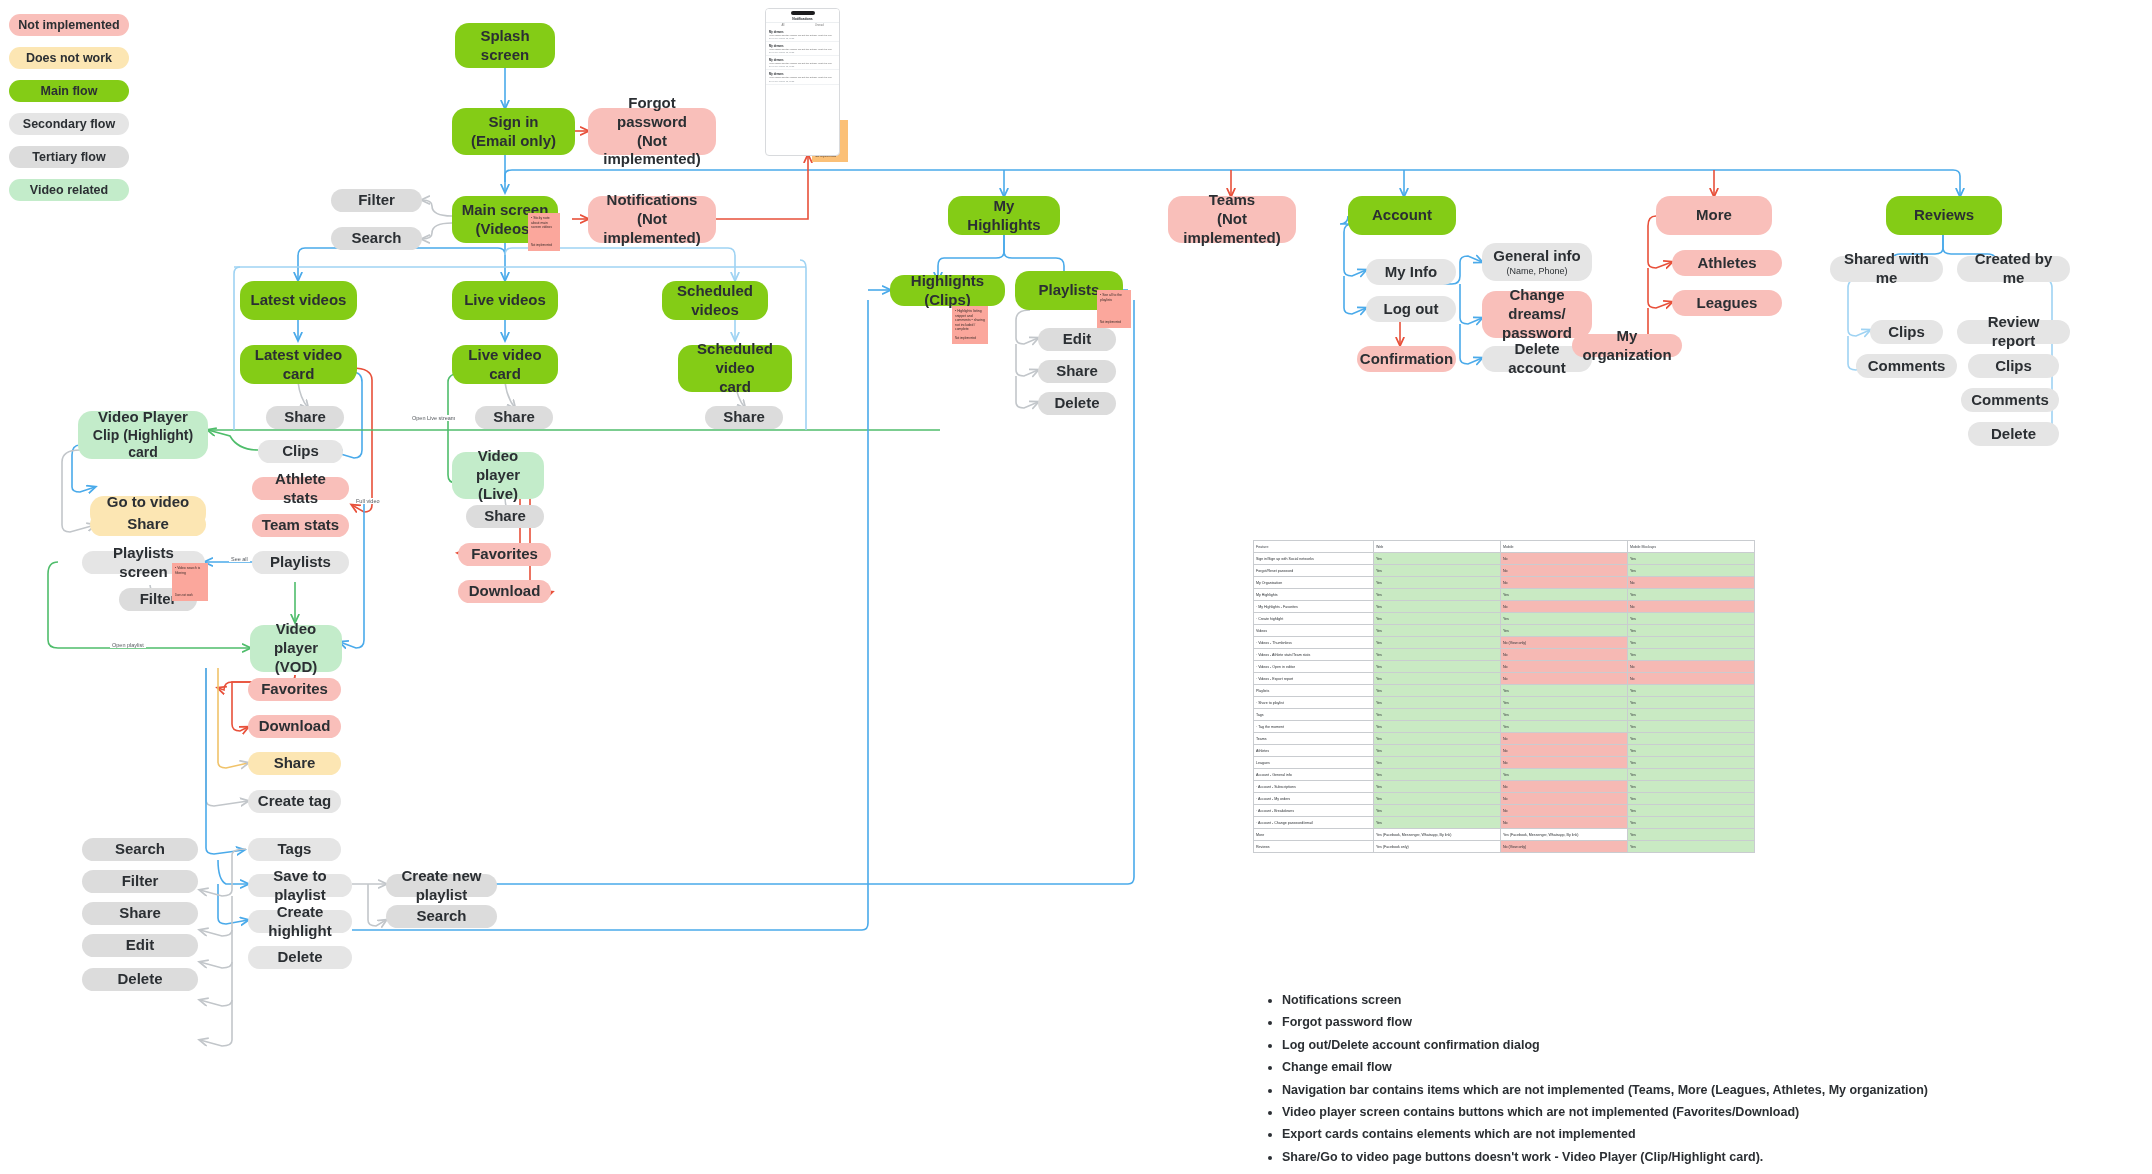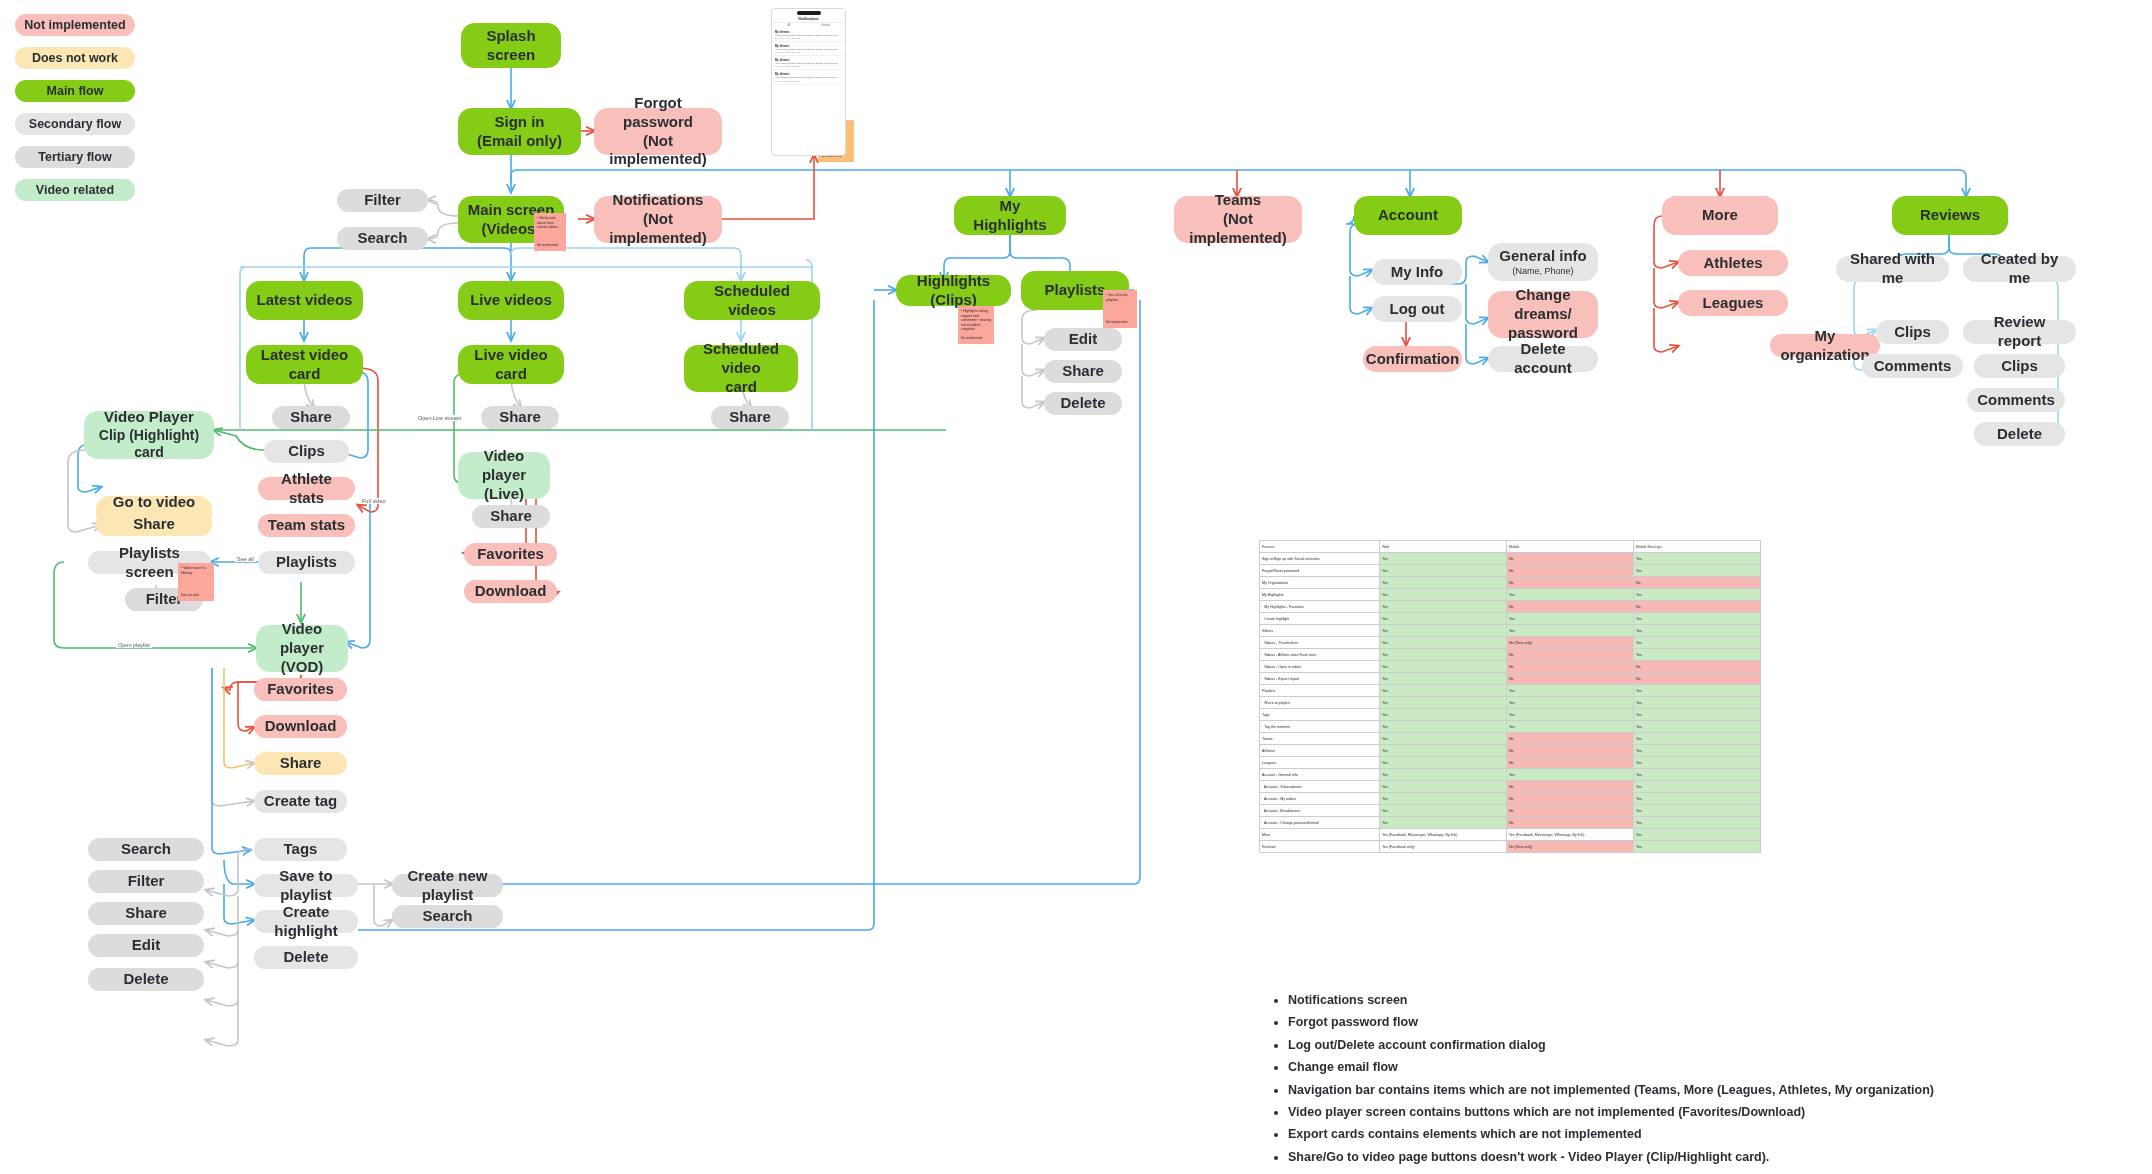--- a/index.html
+++ b/index.html
@@ -5,21 +5,21 @@
   * { box-sizing: border-box; }
   html, body { margin:0; padding:0; }
   body {
     width:2152px; height:1174px;
     background:#ffffff;
     font-family:"Liberation Sans", sans-serif;
     position:relative;
     overflow:hidden;
     color:#2b2f33;
   }
-  #canvas { position:absolute; inset:0;margin-left:6px; }
+  #canvas { position:absolute; inset:0; }
   svg.edges { position:absolute; left:0; top:0; width:2152px; height:1174px; pointer-events:none; }
 
   .node {
     position:absolute;
     border-radius:14px;
     display:flex; flex-direction:column;
     align-items:center; justify-content:center;
     text-align:center;
     font-weight:bold;
     font-size:15px;
@@ -287,21 +287,21 @@
     <span>Notifications</span>
     <span>(Not implemented)</span>
   </div>
 
   <div class="node n-blue" style="left:240px;top:281px;width:117px;height:39px">
     <span>Latest videos</span>
   </div>
   <div class="node n-blue" style="left:452px;top:281px;width:106px;height:39px">
     <span>Live videos</span>
   </div>
-  <div class="node n-blue" style="left:678px;top:281px;width:136px;height:39px">
+  <div class="node n-blue" style="left:662px;top:281px;width:106px;height:39px">
     <span>Scheduled videos</span>
   </div>
 
   <div class="node n-blue" style="left:240px;top:345px;width:117px;height:39px">
     <span>Latest video card</span>
   </div>
   <div class="node n-blue" style="left:452px;top:345px;width:106px;height:39px">
     <span>Live video card</span>
   </div>
   <div class="node n-blue" style="left:678px;top:345px;width:114px;height:47px">
@@ -467,21 +467,21 @@
 
   <div class="node n-red" style="left:1656px;top:196px;width:116px;height:39px">
     <span>More</span>
   </div>
   <div class="node n-red" style="left:1672px;top:250px;width:110px;height:26px">
     <span>Athletes</span>
   </div>
   <div class="node n-red" style="left:1672px;top:290px;width:110px;height:26px">
     <span>Leagues</span>
   </div>
-  <div class="node n-red" style="left:1764px;top:334px;width:110px;height:23px">
+  <div class="node n-red" style="left:1572px;top:334px;width:110px;height:23px">
     <span>My organization</span>
   </div>
 
   <div class="node n-blue" style="left:1886px;top:196px;width:116px;height:39px">
     <span>Reviews</span>
   </div>
   <div class="node n-lblue" style="left:1830px;top:256px;width:113px;height:26px">
     <span>Shared with me</span>
   </div>
   <div class="node n-lblue" style="left:1957px;top:256px;width:113px;height:26px">

